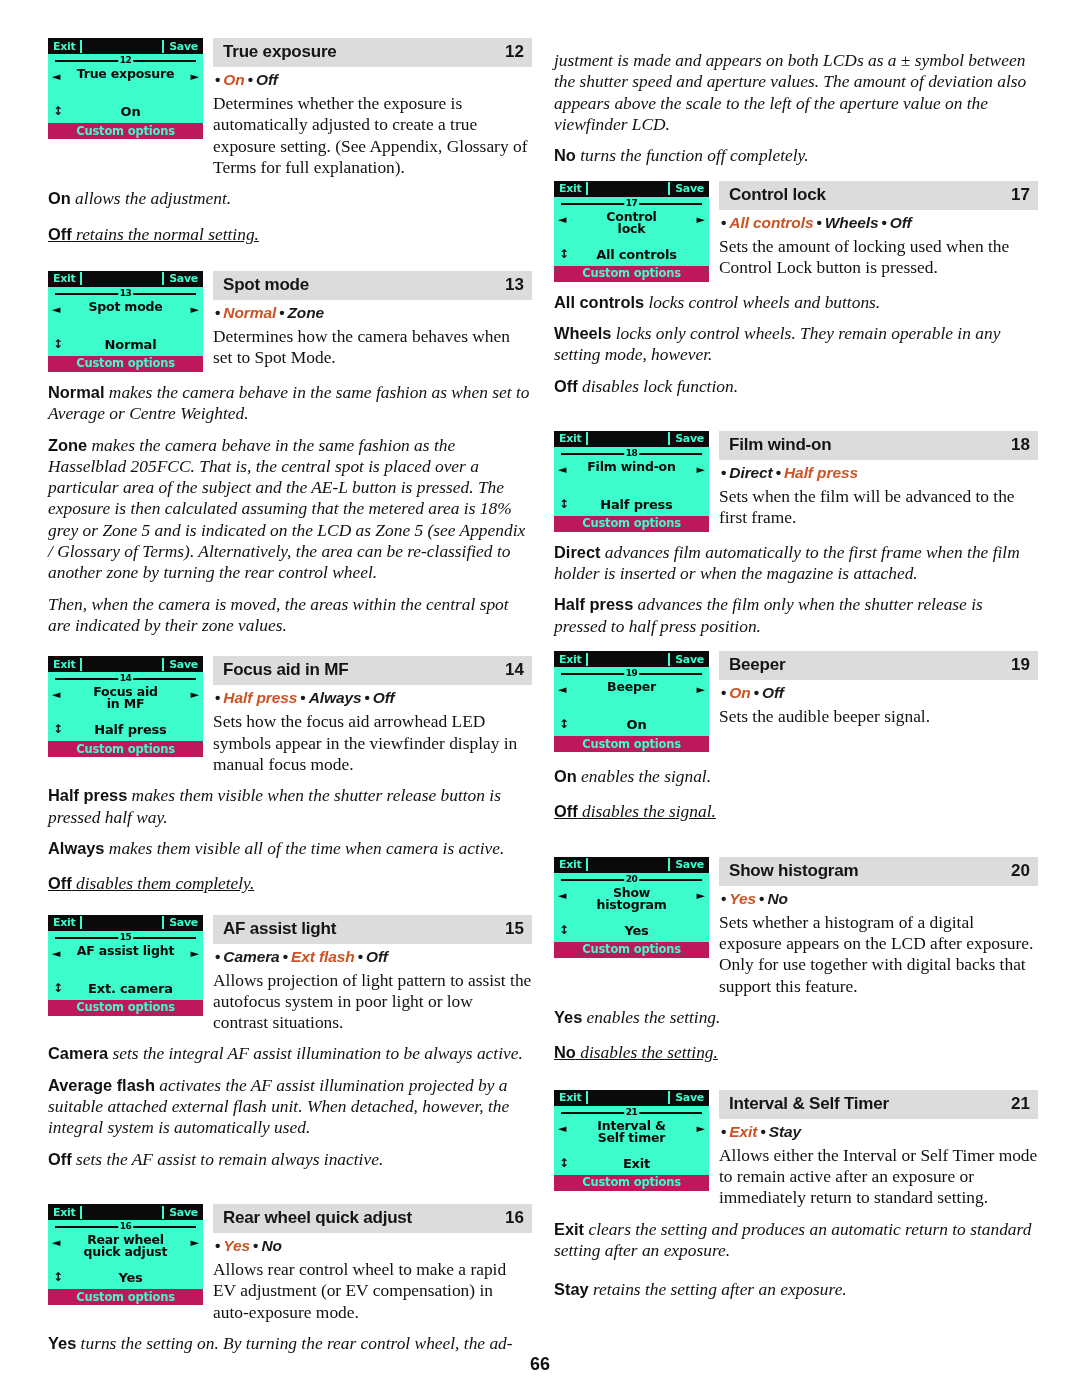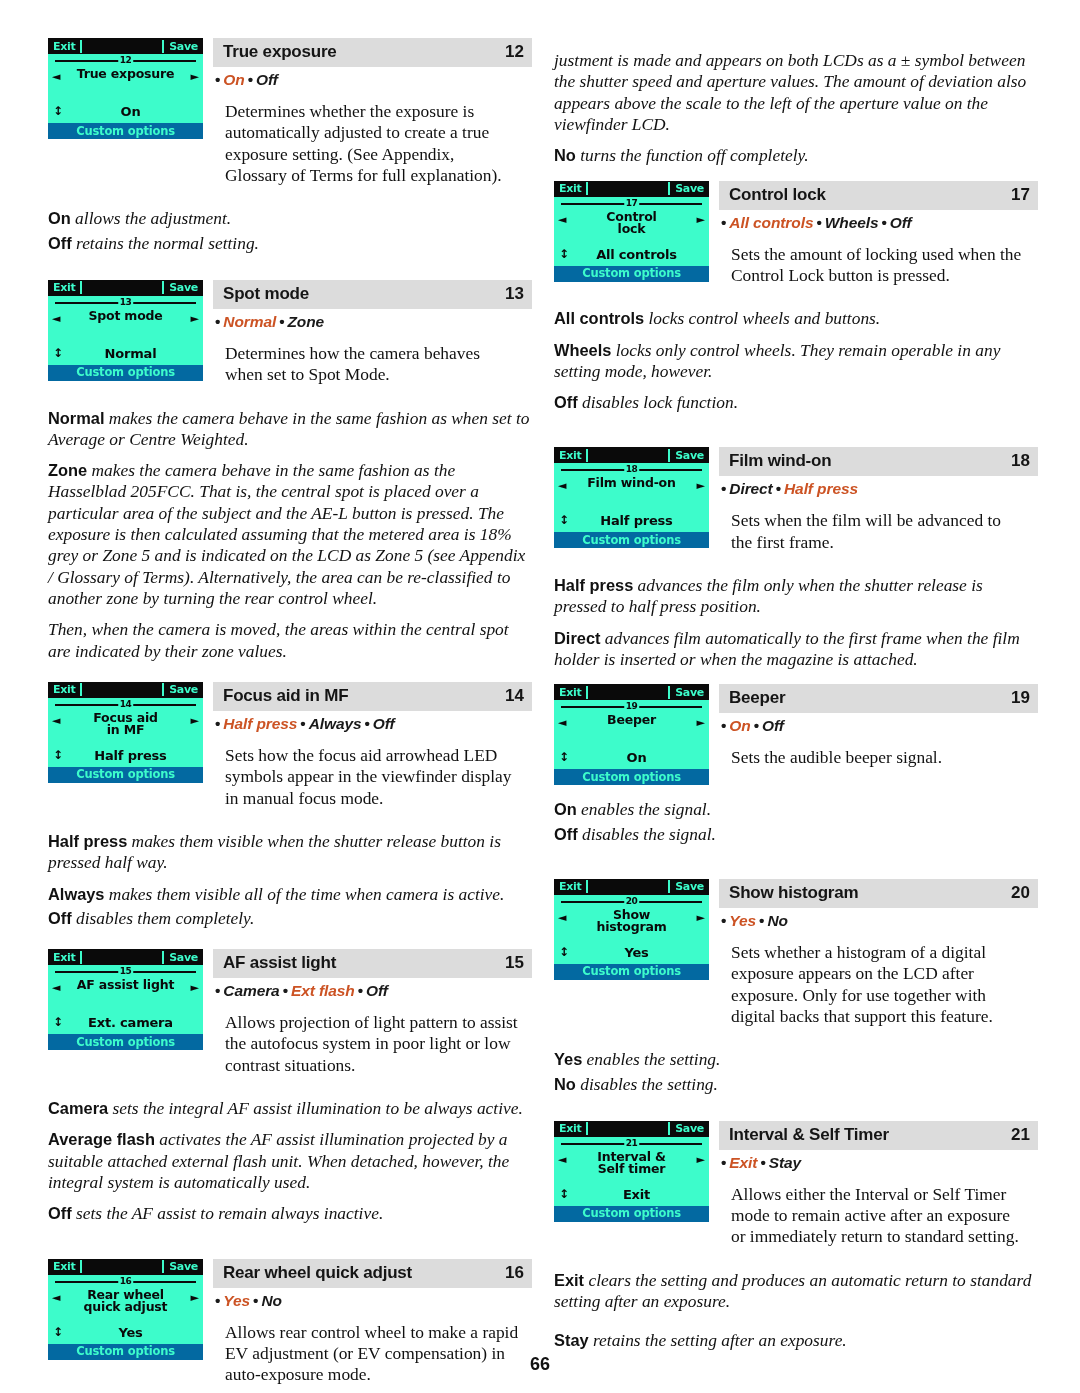--- a/index.html
+++ b/index.html
@@ -132,21 +132,21 @@
     left:18px;right:8px;
     bottom:5px;
     text-align:center;
     color:#0a0a0a;
     font-size:13px;
     font-weight:bold;
     line-height:13px;
     letter-spacing:-0.2px;
   }
   .lcd-foot{
-    background:#0369a1;
+    background:#be185d;
     height:16px;
     display:flex;
     align-items:center;
     justify-content:center;
     color:#3dfccb;
     font-size:11.5px;
     font-weight:bold;
     letter-spacing:-0.2px;
     line-height:13px;
     overflow:hidden;
@@ -185,34 +185,34 @@
     margin:4px 0 4px 2px;
     letter-spacing:-0.1px;
   }
   .opts .sel{color:#cc5324;}
   .opts .dot{color:#1a1a1a;font-style:normal;}
   .desc{
     font-family:"Liberation Serif", serif;
     font-size:17.4px;
     line-height:1.225;
     color:#111;
-    margin:12px;
+    margin:0;
     text-align:left;
   }
 
   
   p.body{
     font-family:"Liberation Serif", serif;
     font-style:italic;
     font-size:17.4px;
     line-height:1.225;
     color:#111;
     margin:10px 0 0 0;
   }
-  p.body.tight{margin-top:3px;}
+  p.body.tight{margin-top:14px;text-decoration:underline;}
   p.body b{font-style:normal;font-weight:bold;font-family:"Liberation Sans", sans-serif;font-size:16.4px;}
   .spacer8{height:8px;}
   .spacer14{height:14px;}
   .spacer20{height:20px;}
   .spacer26{height:26px;}
   .spacer34{height:34px;}
 
   .pagenum{
     position:absolute;
     bottom:18px;
@@ -478,22 +478,22 @@
             <div class="hdr">
               <span class="hdr-title">Film wind-on</span>
               <span class="hdr-num">18</span>
             </div>
             <div class="opts"><span class="dot">• </span><span>Direct</span><span class="dot"> • </span><span class="sel">Half press</span></div>
             <p class="desc">Sets when the film will be advanced to the first frame.</p>
           </div>
         </div>
       </div>
 
+      <p class="body"><b>Direct</b><span> advances film automatically to the first frame when the film holder is inserted or when the magazine is attached.</span></p>
       <p class="body"><b>Half press</b><span> advances the film only when the shutter release is pressed to half press position.</span></p>
-      <p class="body"><b>Direct</b><span> advances film automatically to the first frame when the film holder is inserted or when the magazine is attached.</span></p>
 
       <div class="spacer14"></div>
 
       <div class="entry">
         <div class="entry-top">
           <div class="lcd">
             <div class="lcd-bar">
               <span class="seg">Exit</span>
               <span class="gap"></span>
               <span class="seg">Save</span>

